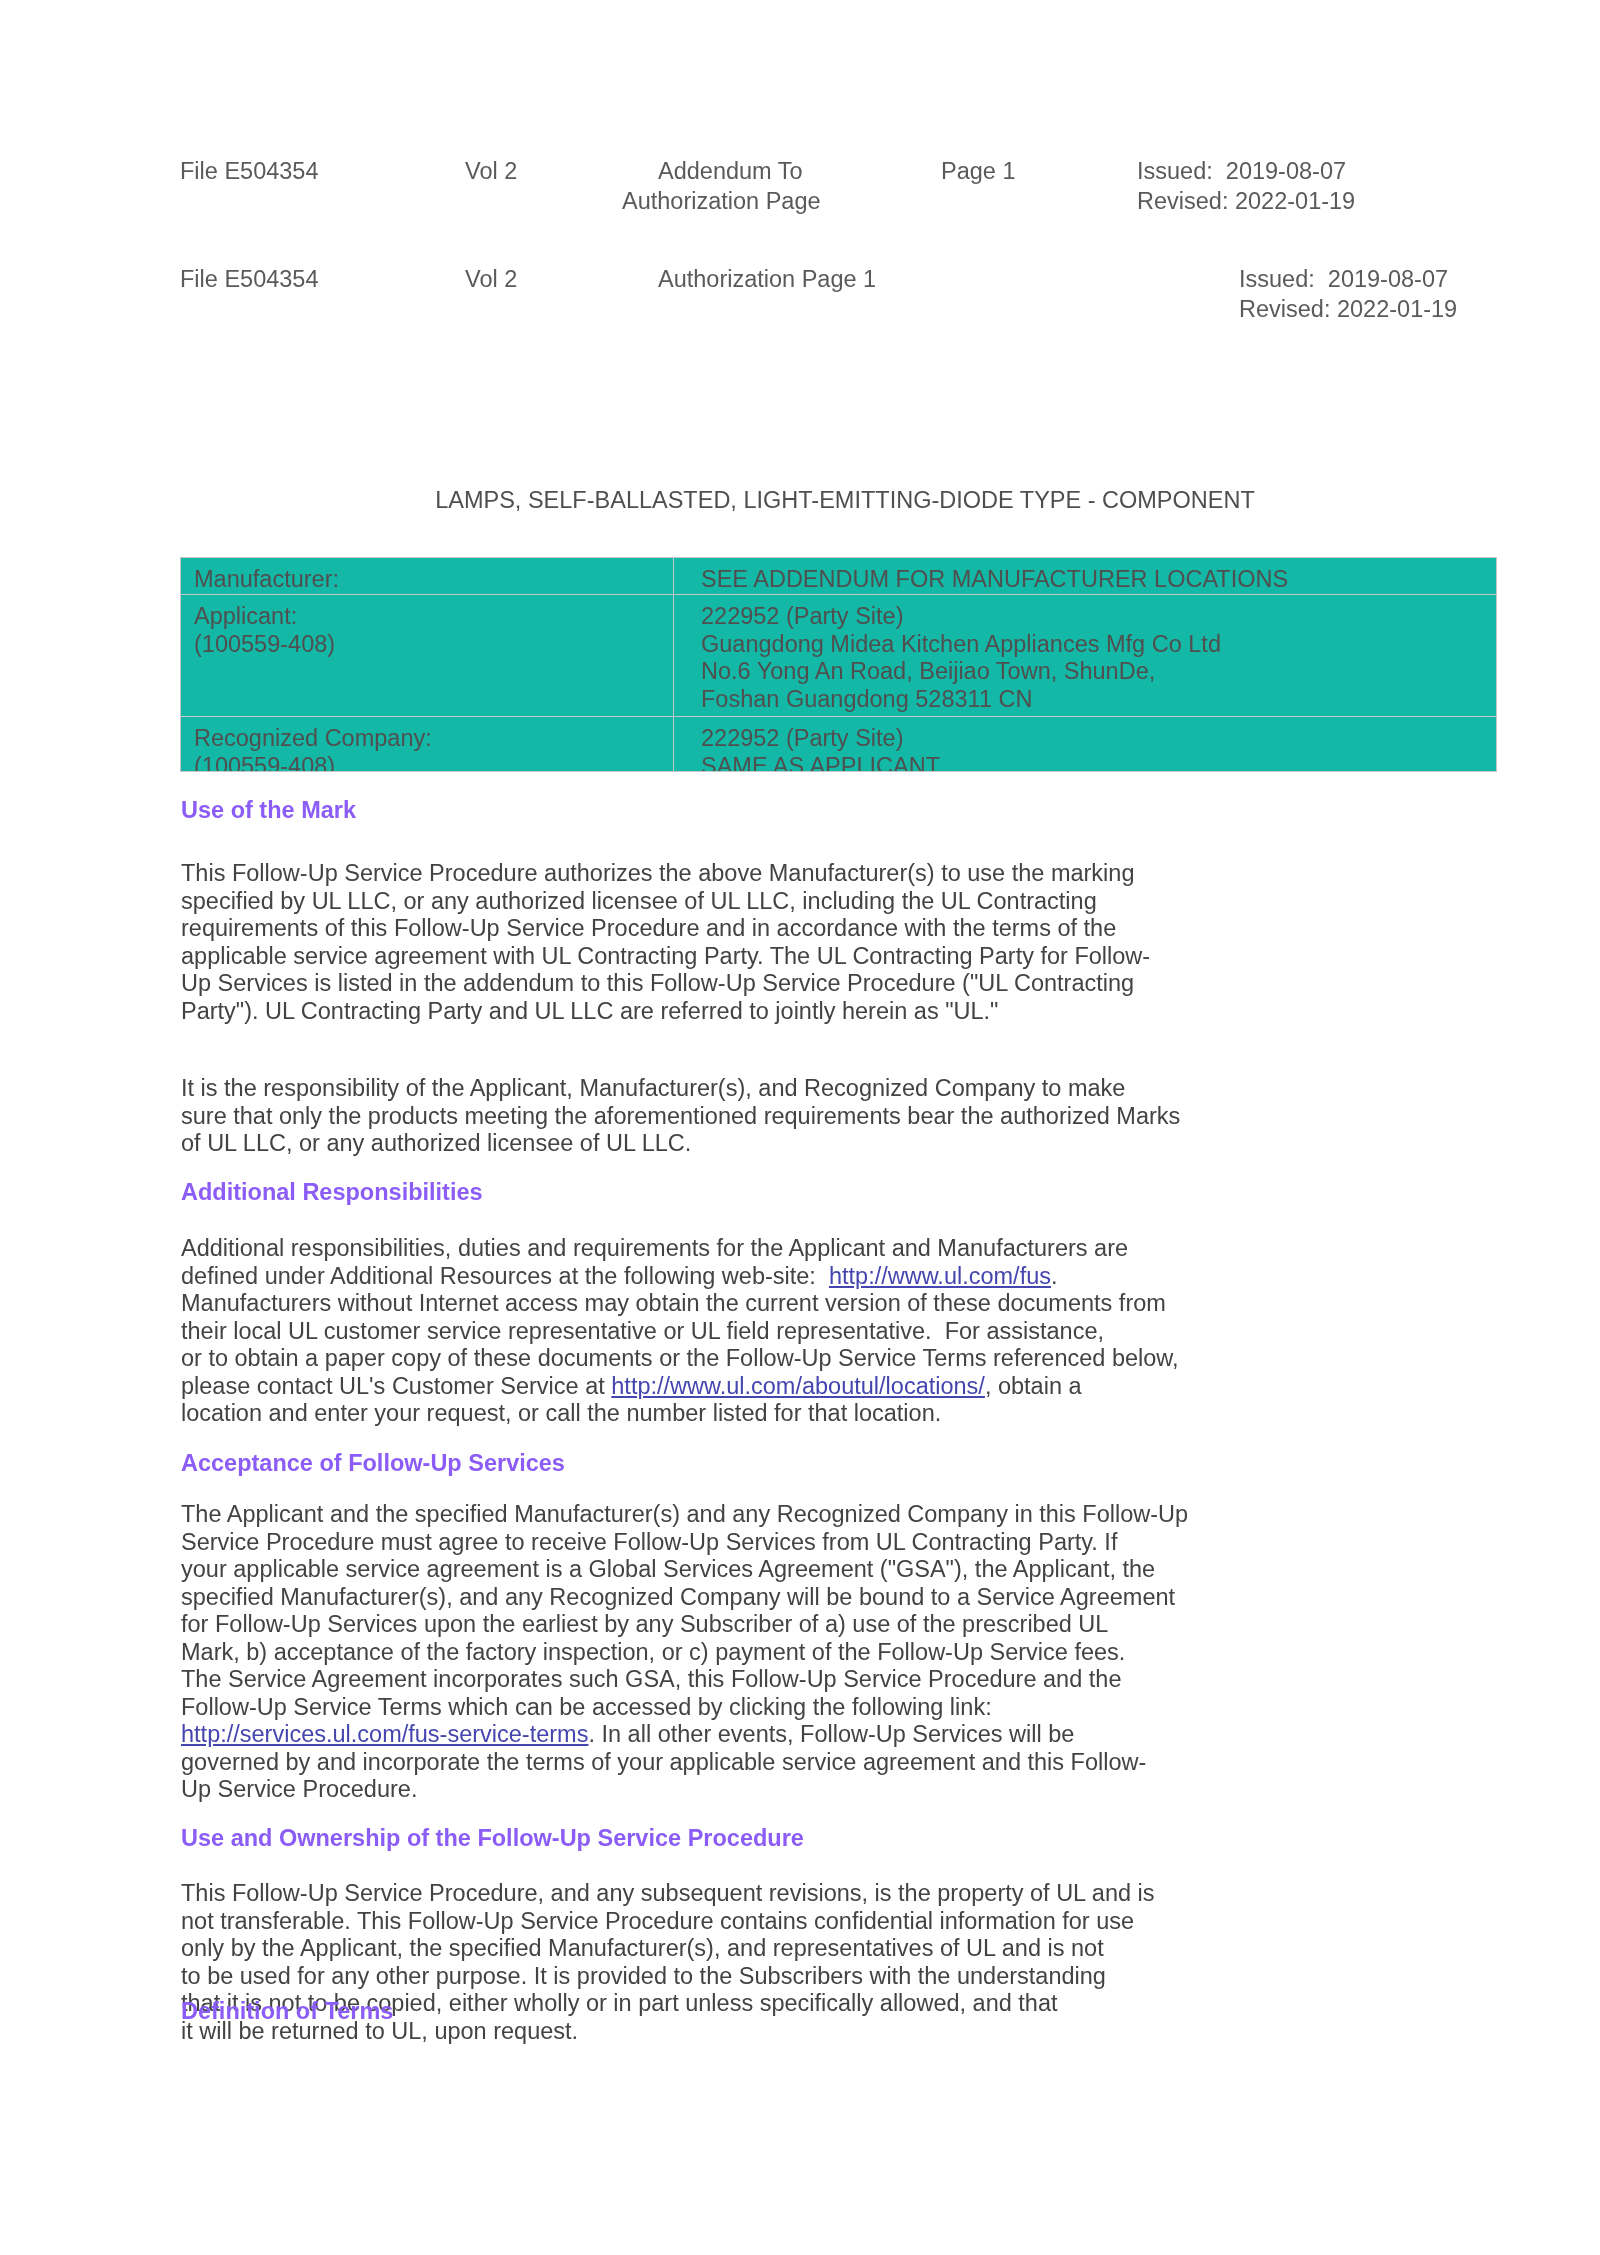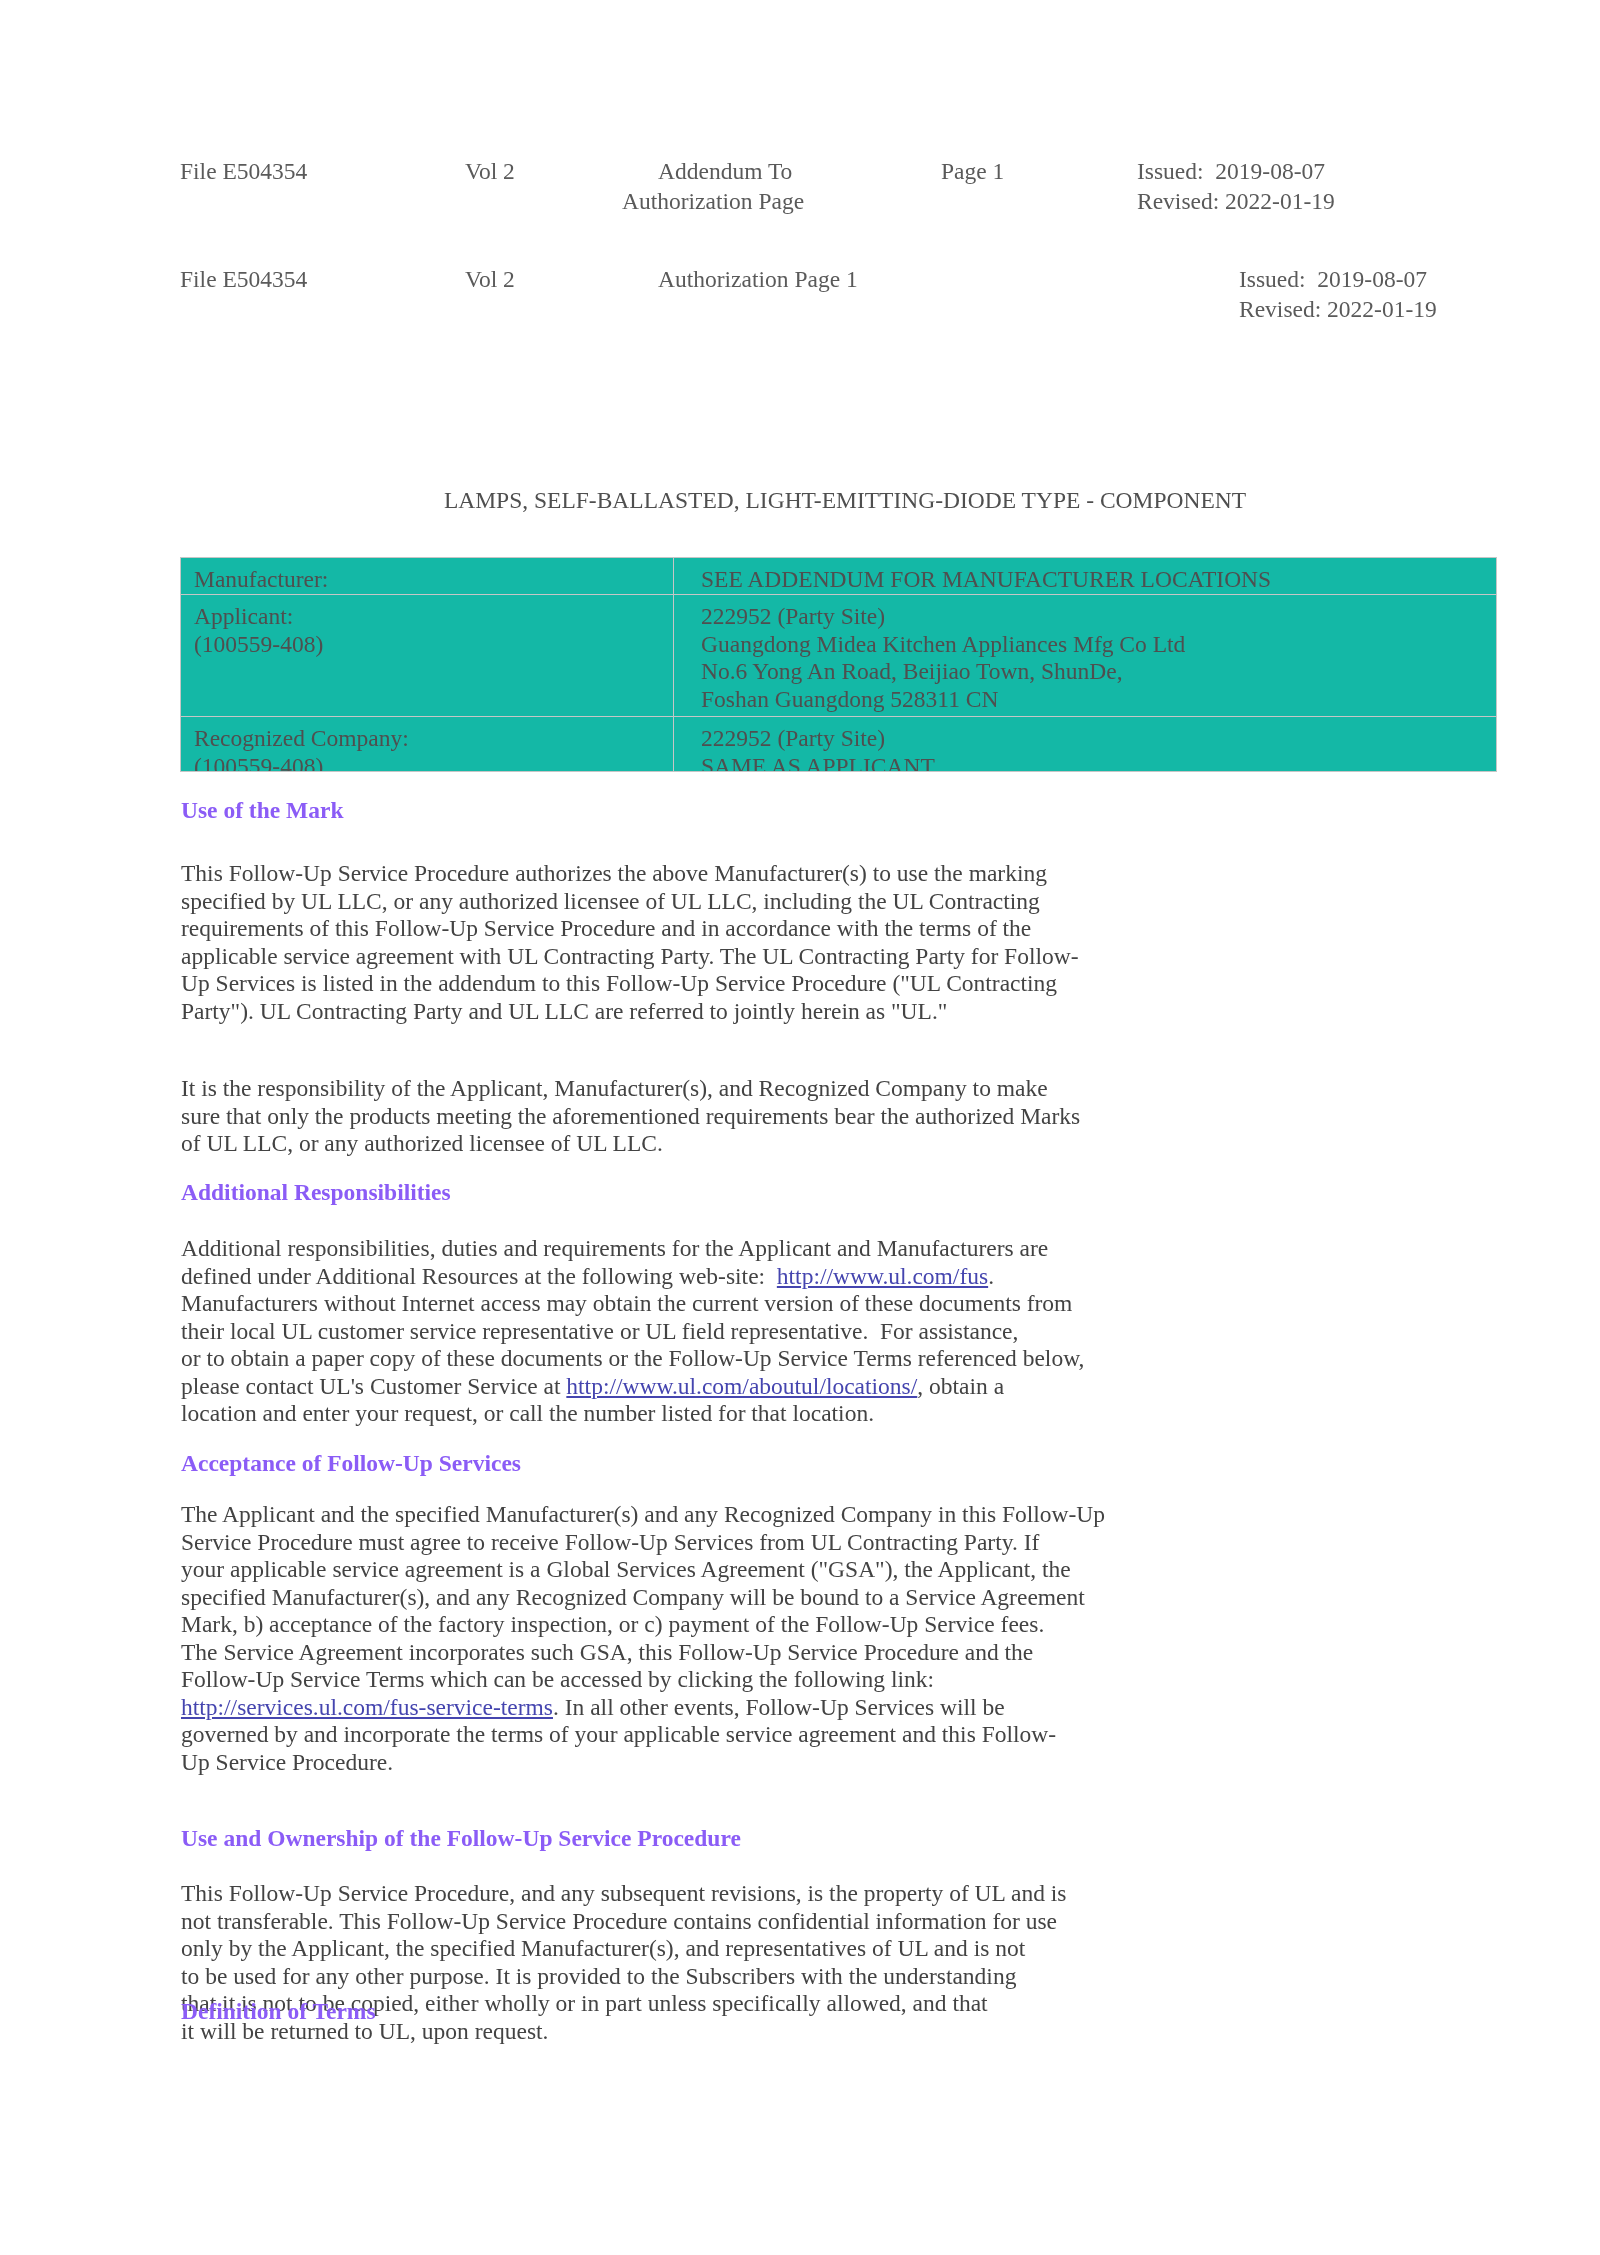--- a/index.html
+++ b/index.html
@@ -2,21 +2,21 @@
 <html style="--link: #4545af;"><head>
 <meta charset="utf-8">
 <style>
   html, body { margin: 0; padding: 0; background: #ffffff; }
   #page {
     position: relative;
     width: 1600px;
     height: 2255px;
     background: #ffffff;
     overflow: hidden;
-    font-family: Liberation Serif, serif;
+    font-family: Liberation Sans, sans-serif;
     font-size: 23.5px;
     line-height: 27.5px;
     color: #434343;
   }
   .abs { position: absolute; white-space: pre; }
   .hdr { color: #5a5a5a; }
   .titleblk { position: absolute; left: 180px; width: 1330px; text-align: center; color: #4f4f4f; line-height: 29px; white-space: pre; }
   .hd { position: absolute; left: 181px; font-weight: bold; color: #8b5cf6; white-space: pre; }
   .para { position: absolute; left: 181px; color: #434343; }
   .ln { white-space: pre; }
@@ -121,20 +121,21 @@
       <div class="ln"><span>please contact UL's Customer Service at </span><span class="lnk">http://www.ul.com/aboutul/locations/</span><span>, obtain a</span></div>
       <div class="ln">location and enter your request, or call the number listed for that location.</div>
     </div>
 
   <div class="hd" style="top:1450px;">Acceptance of Follow-Up Services</div>
   <div class="para" style="top:1501px;">
       <div class="ln">The Applicant and the specified Manufacturer(s) and any Recognized Company in this Follow-Up</div>
       <div class="ln">Service Procedure must agree to receive Follow-Up Services from UL Contracting Party. If</div>
       <div class="ln">your applicable service agreement is a Global Services Agreement ("GSA"), the Applicant, the</div>
       <div class="ln">specified Manufacturer(s), and any Recognized Company will be bound to a Service Agreement</div>
+      <div class="ln">for Follow-Up Services upon the earliest by any Subscriber of a) use of the prescribed UL</div>
       <div class="ln">Mark, b) acceptance of the factory inspection, or c) payment of the Follow-Up Service fees.</div>
       <div class="ln">The Service Agreement incorporates such GSA, this Follow-Up Service Procedure and the</div>
       <div class="ln">Follow-Up Service Terms which can be accessed by clicking the following link:</div>
       <div class="ln"><span class="lnk">http://services.ul.com/fus-service-terms</span><span>. In all other events, Follow-Up Services will be</span></div>
       <div class="ln">governed by and incorporate the terms of your applicable service agreement and this Follow-</div>
       <div class="ln">Up Service Procedure.</div>
     </div>
 
   <div class="hd" style="top:1825px;">Use and Ownership of the Follow-Up Service Procedure</div>
   <div class="para" style="top:1880px;">

